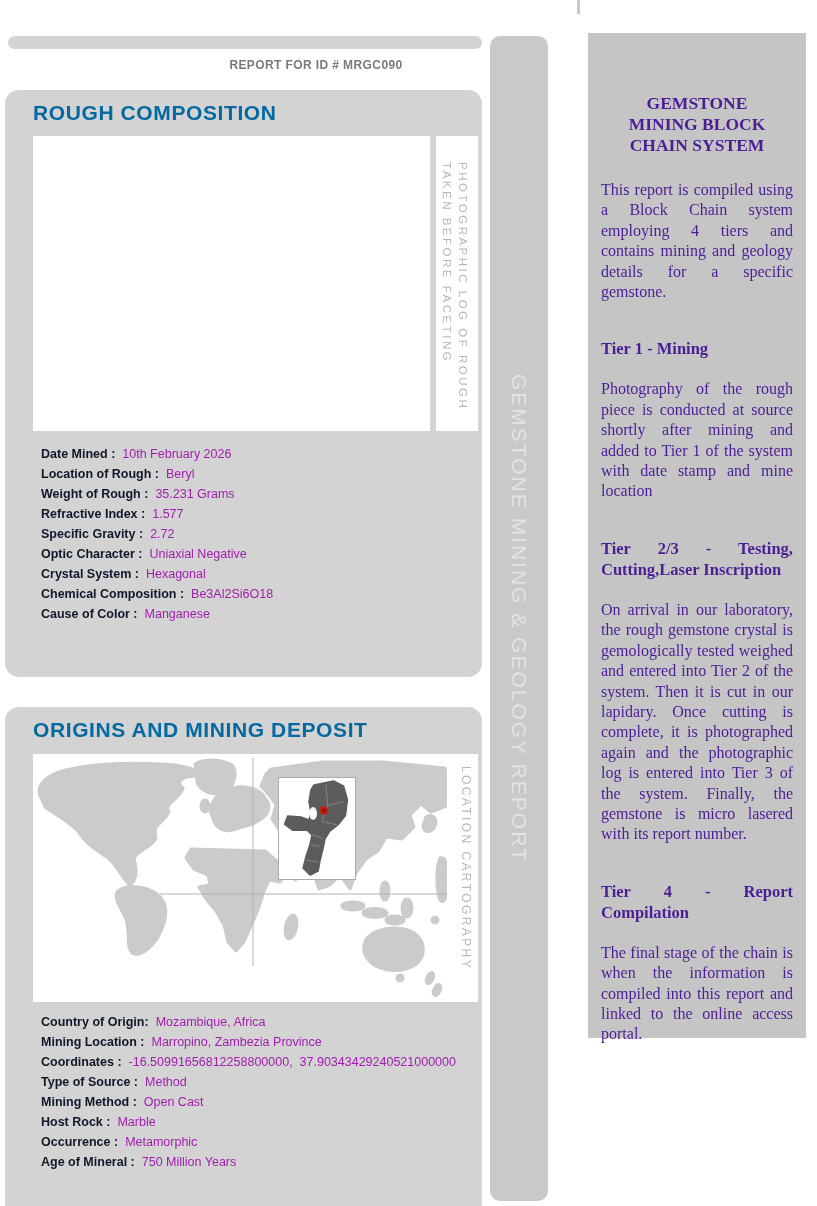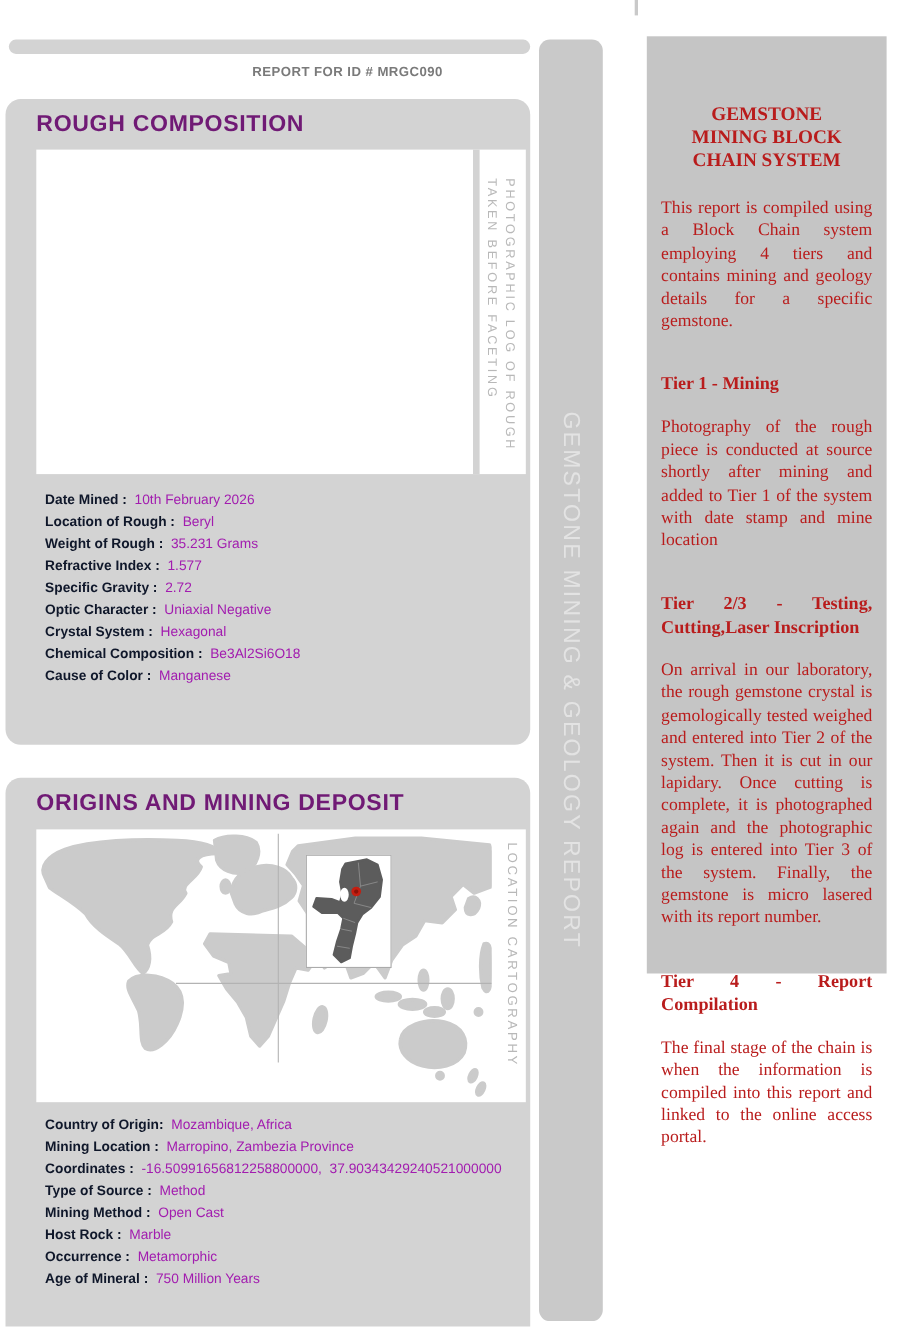--- a/index.html
+++ b/index.html
@@ -11,21 +11,21 @@
   .header-rule { position:absolute; left:8px; top:36px; width:474px; height:13px; background:#d3d3d3; border-radius:7px; }
   .report-title {
     position:absolute; left:0; top:58px; width:632px; text-align:center;
     font-size:12px; font-weight:bold; color:#7a7a7a; letter-spacing:0.4px;
   }
   .panel { position:absolute; left:5px; width:477px; background:#d3d3d3; border-radius:14px; }
   #rough-panel { top:90px; height:587px; }
   #origins-panel { top:707px; height:590px; }
   .section-title {
     position:absolute; left:28px; top:11px; font-size:21px; font-weight:bold;
-    color:#701a75; letter-spacing:0.6px;
+    color:#0369a1; letter-spacing:0.6px;
   }
   .photo-box { position:absolute; left:28px; top:46px; width:445px; height:295px; background:#ffffff; }
   .photo-divider { position:absolute; left:397px; top:0; width:6px; height:295px; background:#d3d3d3; }
   .map-box { position:absolute; left:28px; top:47px; width:445px; height:248px; background:#ffffff; }
   .vcaption { writing-mode:vertical-rl; color:#b8b8b8; font-size:11.5px; letter-spacing:2.5px; }
   .photo-caption { position:absolute; top:26px; right:7px; line-height:16px; }
   .photo-caption span { display:block; }
   .map-caption { position:absolute; top:12px; right:5px; line-height:14px; font-size:12px; letter-spacing:2.4px; }
   .fields { position:absolute; left:36px; width:436px; }
   #rough-panel .fields { top:354px; }
@@ -33,23 +33,23 @@
   .field-row { line-height:20px; font-size:12.5px; white-space:pre-wrap; }
   .flabel { font-weight:bold; color:#0f172a; }
   .fvalue { color:#a21caf; margin-left:7px; }
   .banner-strip {
     position:absolute; left:490px; top:36px; width:58px; height:1165px;
     background:#c9c9c9; border-radius:10px;
     display:flex; align-items:center; justify-content:center;
   }
   .banner-text { writing-mode:vertical-rl; font-size:21px; letter-spacing:2px; color:#e3e3e3; }
   .sidebar {
-    position:absolute; left:588px; top:33px; width:218px; height:852px;
+    position:absolute; left:588px; top:33px; width:218px; height:1005px;
     background:#c5c5c5; box-sizing:border-box; padding:0 13px;
-    font-family:"Liberation Serif", serif; color:#b91c1c;
+    font-family:"Liberation Serif", serif; color:#4c1d95;
   }
   .sidebar-title { margin:60px auto 0; max-width:148px; text-align:center; font-size:17.5px; font-weight:bold; line-height:21px; }
   .sidebar p { margin:20px 0 0; font-size:16px; line-height:20.4px; text-align:justify; }
   .sidebar p.intro { margin-top:24px; }
   .sidebar h3 { margin:36px 0 0; font-size:16.5px; line-height:21px; font-weight:bold; text-align:justify; }
   .worldmap { position:absolute; left:0; top:0; }
   .land { fill:#cbcbcb; stroke:#cbcbcb; stroke-width:3; stroke-linejoin:round; }
   .xline { stroke:#b3b3b3; stroke-width:1; }
   .map-inset {
     position:absolute; left:245px; top:23px; width:78px; height:103px;

